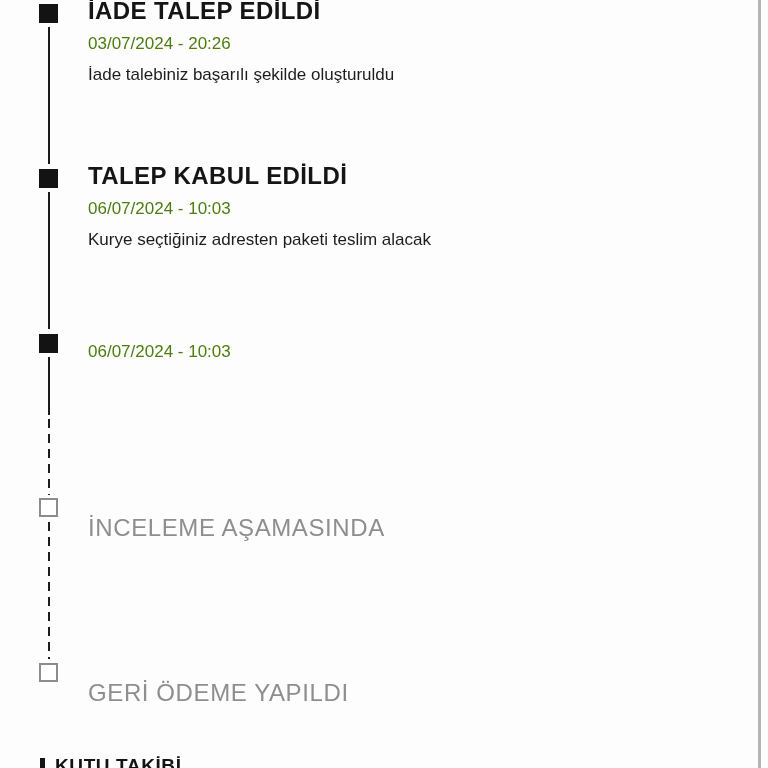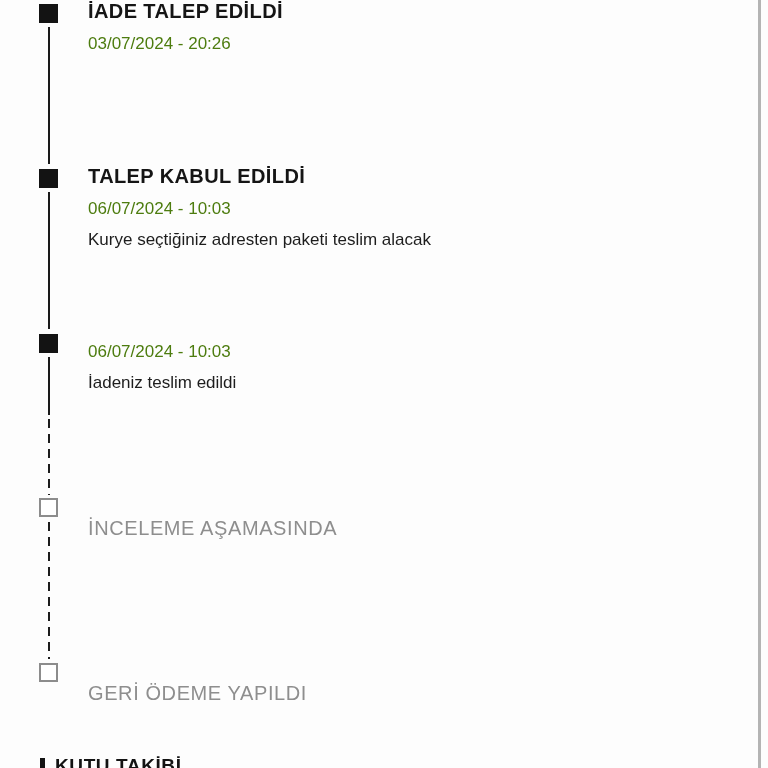--- a/index.html
+++ b/index.html
@@ -39,21 +39,21 @@
       transparent 9px, transparent 15px
     );
   }
   
   .item {
     position: absolute;
     left: 88px;
     width: 620px;
   }
   .item .title {
-    font-size: 20px;
+    font-size: 24px;
     line-height: 22px;
     font-weight: 600;
     letter-spacing: 0.4px;
     color: #151515;
   }
   .item.pending .title {
     color: #8e8e8e;
     font-weight: 400;
     letter-spacing: 0.6px;
     margin-top: 24px;
@@ -115,31 +115,31 @@
 
   <div class="connector solid" style="top:27px;height:137px"></div>
   <div class="connector solid" style="top:192px;height:137px"></div>
   <div class="connector solid" style="top:357px;height:58px"></div>
   <div class="connector dashed" style="top:419px;height:76px"></div>
   <div class="connector dashed" style="top:522px;height:137px"></div>
 
   <div class="item completed" style="top:0px">
     <div class="title">İADE TALEP EDİLDİ</div>
     <div class="date">03/07/2024 - 20:26</div>
+    <div class="desc">İade talebiniz başarılı şekilde oluşturuldu</div>
   </div>
 
   <div class="item completed" style="top:165px">
     <div class="title">TALEP KABUL EDİLDİ</div>
     <div class="date">06/07/2024 - 10:03</div>
     <div class="desc">Kurye seçtiğiniz adresten paketi teslim alacak</div>
   </div>
 
   <div class="item completed" style="top:330px">
     <div class="date">06/07/2024 - 10:03</div>
-    <div class="desc">İadeniz teslim edildi</div>
   </div>
 
   <div class="item pending" style="top:493px">
     <div class="title">İNCELEME AŞAMASINDA</div>
   </div>
 
   <div class="item pending" style="top:658px">
     <div class="title">GERİ ÖDEME YAPILDI</div>
   </div>
 

